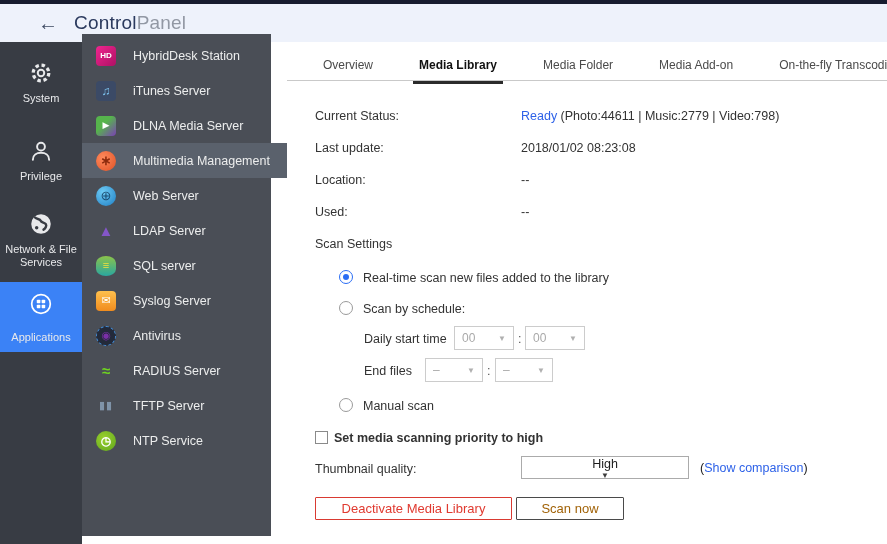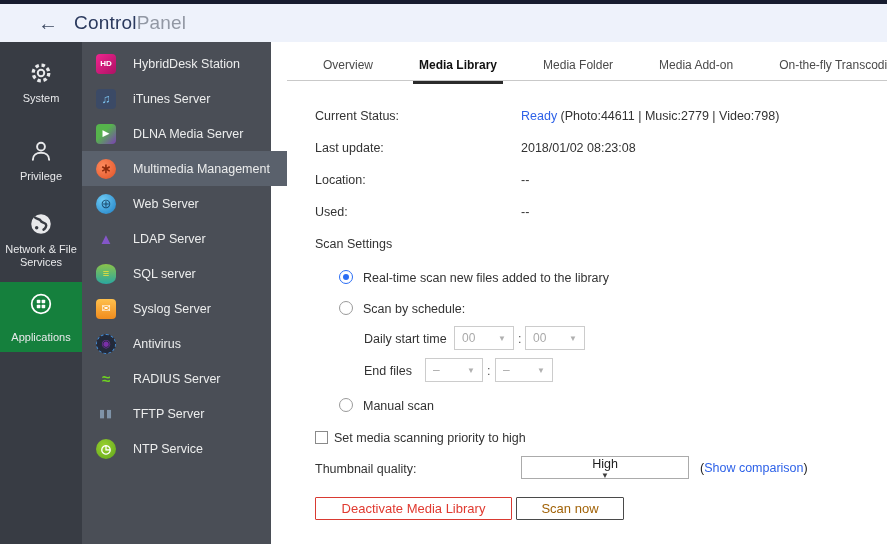--- a/index.html
+++ b/index.html
@@ -20,25 +20,25 @@
   .app-title .t-bold { color:#2b3a5e; font-weight:normal; }
   .app-title .t-light { color:#9298a4; font-weight:400; }
 
   
   .rail { position:absolute; top:42px; left:0; width:82px; height:502px; background:#383c44; }
   .rail-item {
     position:absolute; left:0; width:82px; display:flex; flex-direction:column;
     align-items:center; justify-content:center; gap:6px; color:#e8e9eb; cursor:pointer;
   }
   .rail-item .rlabel { font-size:11px; text-align:center; line-height:1.15; }
-  .rail-item.selected { background:#15803d;gap:14px; }
+  .rail-item.selected { background:#3b82f6;gap:14px; }
   .rail-icon { width:26px; height:26px; display:block; }
 
   
-  .sidebar { position:absolute; top:42px; left:82px; width:189px; height:502px; background:#4a4e56; }
+  .sidebar { position:absolute; top:34px; left:82px; width:189px; height:502px; background:#4a4e56; }
   .side-item {
     position:absolute; left:0; width:205px; height:35px;
     display:flex; align-items:center; gap:17px; padding-left:14px;
     color:#eceded; font-size:12.5px; cursor:pointer; white-space:nowrap;
   }
   .side-item.selected { background:#5a616c; }
   .app-icon {
     width:20px; height:20px; flex:none; border-radius:4px;
     display:flex; align-items:center; justify-content:center;
     font-size:11px; color:#fff; line-height:1; overflow:hidden;
@@ -255,21 +255,21 @@
   <span class="colon" style="left:200px;top:322px;">:</span>
   <div class="dd" style="left:208px;top:316px;width:58px;">
     <span>–</span>
     <span class="caret">▼</span>
   </div>
 
   <span class="radio" style="left:52px;top:356px;"></span>
   <span class="rlabel-txt" style="left:76px;top:357px;">Manual scan</span>
 
   <span class="checkbox" style="left:28px;top:389px;"></span>
-  <span class="rlabel-txt" style="left:47px;top:389px;">Set media scanning priority to high</span>
+  <span class="rlabel-txt" style="left:47px;top:389px;font-weight:bold;">Set media scanning priority to high</span>
 
   <span class="flabel" style="top:420px;">Thumbnail quality:</span>
   <div class="dd enabled" style="left:234px;top:414px;width:168px;height:23px;flex-direction:column;">
     <span>High</span>
     <span class="caret">▼</span>
   </div>
   <span class="link-wrap" style="left:413px;top:419px;"><span>(</span><span class="link">Show comparison</span><span>)</span></span>
 
   <button class="btn btn-danger">Deactivate Media Library</button>
   <button class="btn btn-plain">Scan now</button>

